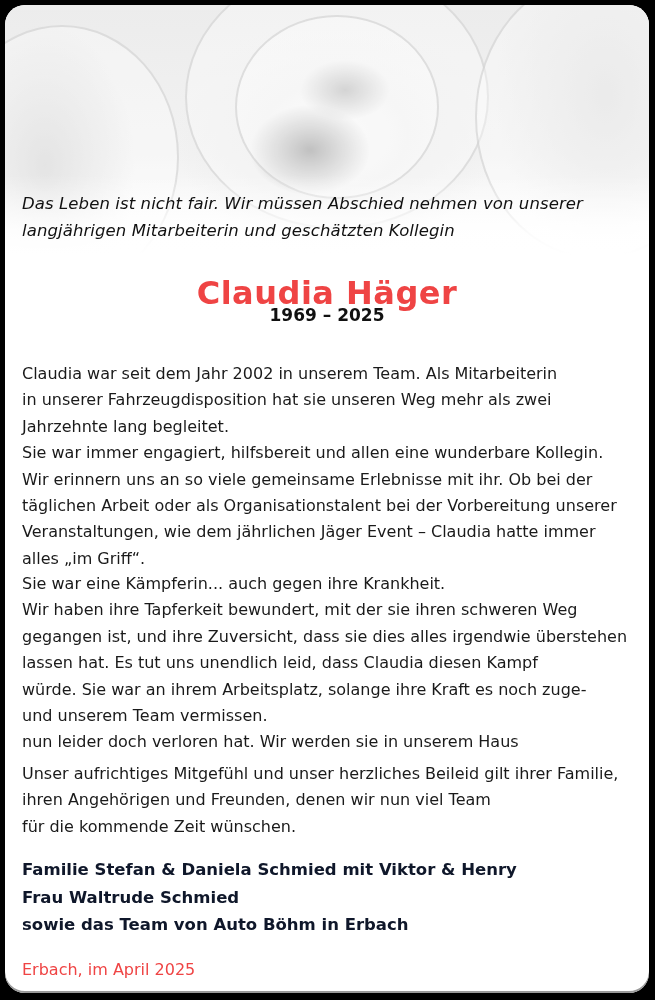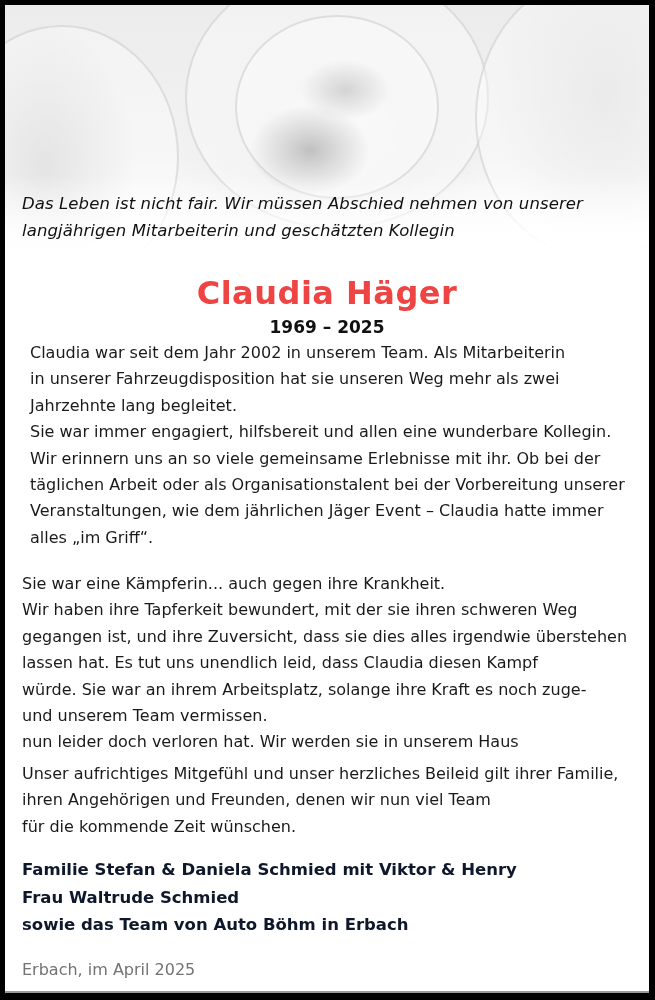--- a/index.html
+++ b/index.html
@@ -16,20 +16,21 @@
     }
     .frame {
       position: absolute;
       left: 5px;
       top: 5px;
       width: 644px;
       height: 988px;
       background: #ffffff;
       overflow: hidden;
       box-shadow: inset 0 -2px 0 #9a9a9a;
+      border-radius: 20px;
     }
     .rose {
       position: absolute;
       left: 0;
       top: 0;
       width: 644px;
       height: 250px;
       overflow: hidden;
       background:
         radial-gradient(ellipse 60px 45px at 305px 145px, #6d6d6d 0%, #9c9c9c 35%, rgba(230,230,230,0) 100%),
@@ -69,55 +70,55 @@
       width: 644px;
       text-align: center;
       font-weight: bold;
       font-size: 32px;
       color: #ef4444;
       letter-spacing: 0.5px;
     }
     .years {
       position: absolute;
       left: 0;
-      top: 312px;
+      top: 300px;
       width: 644px;
       text-align: center;
       font-weight: bold;
       font-size: 17px;
       color: #111;
     }
     .body-text {
       position: absolute;
       left: 17px;
       width: 625px;
       font-size: 16px;
       line-height: 26.4px;
       color: #1a1a1a;
     }
     .body-text .line { display: block; white-space: nowrap; }
-    .p1 { top: 335px; margin-left: 8px; }
+    .p1 { top: 356px; }
     .p2 { top: 566px; }
     .p3 { top: 756px; }
     .signatures {
       position: absolute;
       left: 17px;
       top: 851px;
       font-size: 16.5px;
       line-height: 27.5px;
       font-weight: bold;
       color: #0f172a;
     }
     .signatures .line { display: block; white-space: nowrap; }
     .closing {
       position: absolute;
       left: 17px;
       top: 955px;
       font-size: 16px;
-      color: #737373;
+      color: #ef4444;
     }
   </style>
 </head>
 <body>
 
 <div class="frame">
 
   <div class="rose">
     <div class="petal" style="left:180px; top:-40px; width:300px; height:260px;"></div>
     <div class="petal" style="left:230px; top:10px; width:200px; height:180px;"></div>

